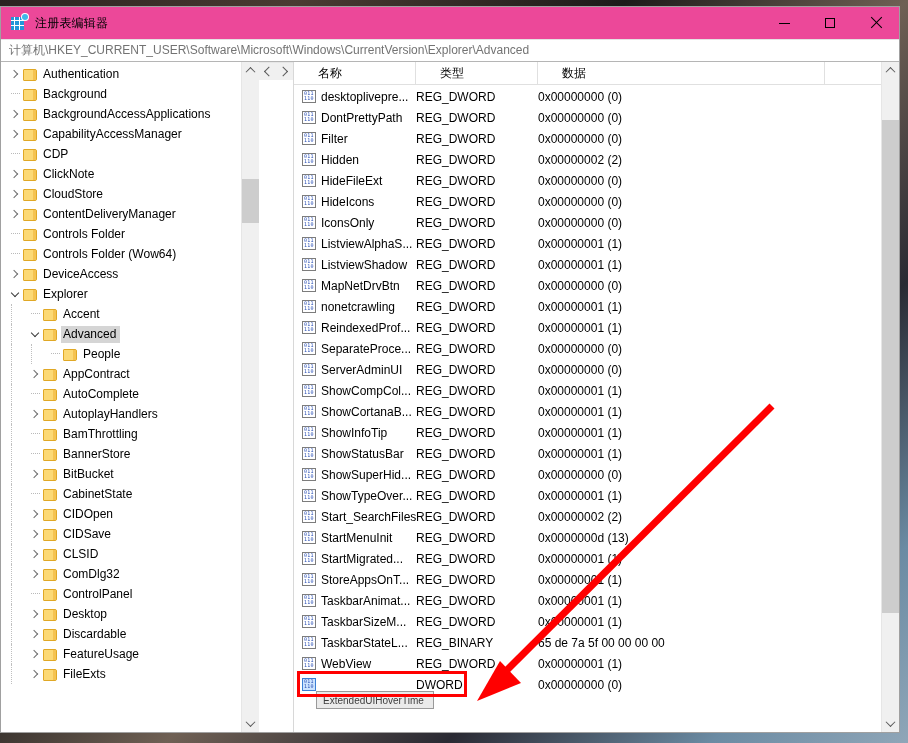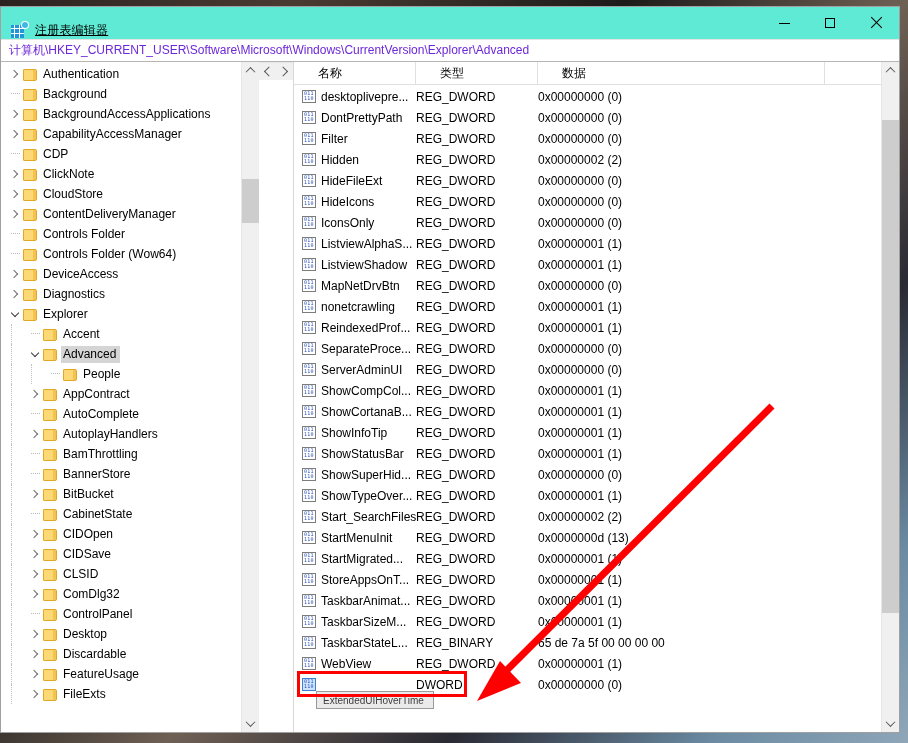--- a/index.html
+++ b/index.html
@@ -20,24 +20,23 @@
     left: 0; top: 6px;
     width: 900px; height: 727px;
     background: #ffffff;
     border: 1px solid #a0a0a0;
     box-sizing: border-box;
     display: flex; flex-direction: column;
   }
   
   .titlebar {
     height: 32px; min-height: 32px;
-    background: #5eead4;
-    display: flex; align-items: flex-end;
+    background: #ec4899;
+    display: flex; align-items: center;
     position: relative;
-    text-decoration: underline;
   }
   .app-icon {
     width: 16px; height: 16px;
     margin-left: 10px; margin-right: 8px;
     position: relative; flex: none;
   }
   .app-icon .grid {
     position: absolute; left: 0; top: 2px;
     width: 13px; height: 13px;
     background:
@@ -91,21 +90,21 @@
 
   
   .addrbar {
     height: 21px; min-height: 21px;
     margin: 0 0 0 0;
     border-top: 1px solid #e3e3e3;
     border-bottom: 1px solid #b5b5b5;
     background: #ffffff;
     display: flex; align-items: center;
     padding-left: 8px;
-    font-size: 12px; color: #6d28d9;
+    font-size: 12px; color: #737373;
     overflow: hidden; white-space: nowrap;
   }
 
   
   .split {
     flex: 1; display: flex; min-height: 0;
     background: #ffffff;
   }
   
   .tree-pane {
@@ -420,28 +419,20 @@
                   </span>
                   <span class="tlabel">Controls Folder (Wow64)</span>
                 </div>
                 <div class="tnode">
                   <span class="indent" style="width: 6px;"></span>
                   <span class="twisty collapsed"></span>
                   <span class="folder">
                     <span class="body"></span>
                   </span>
                   <span class="tlabel">DeviceAccess</span>
-                </div>
-                <div class="tnode">
-                  <span class="indent" style="width: 6px;"></span>
-                  <span class="twisty collapsed"></span>
-                  <span class="folder">
-                    <span class="body"></span>
-                  </span>
-                  <span class="tlabel">Diagnostics</span>
                 </div>
                 <div class="tnode">
                   <span class="indent" style="width: 6px;"></span>
                   <span class="twisty expanded"></span>
                   <span class="folder">
                     <span class="body"></span>
                   </span>
                   <span class="tlabel">Explorer</span>
                 </div>
                 <div class="tnode">

